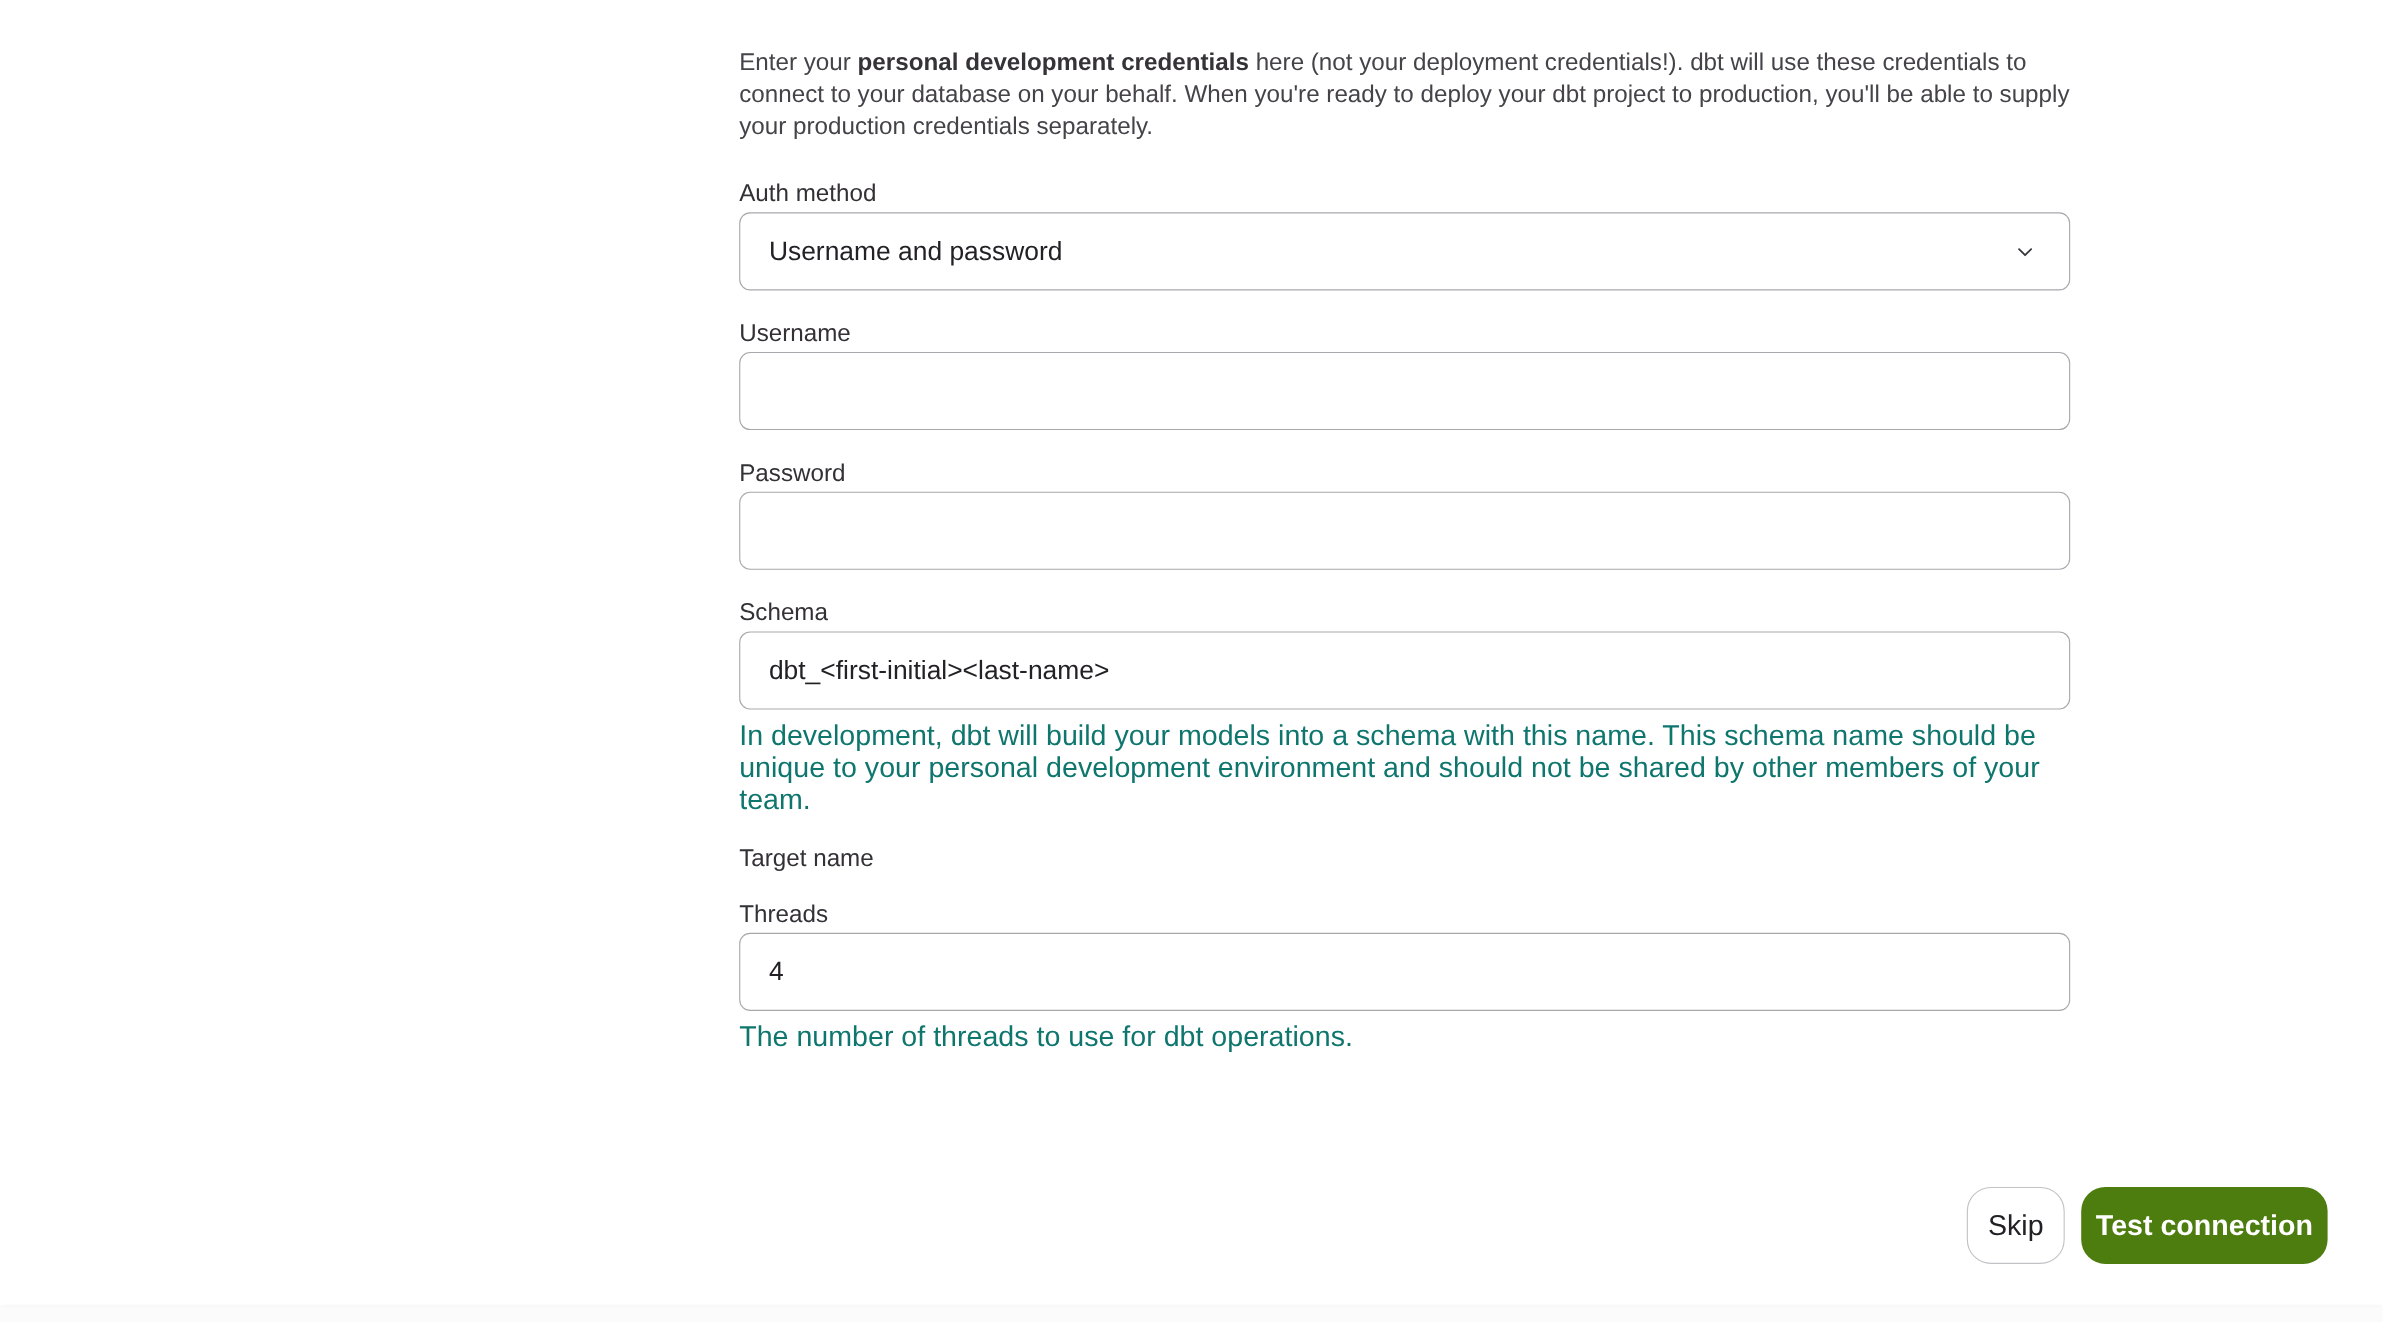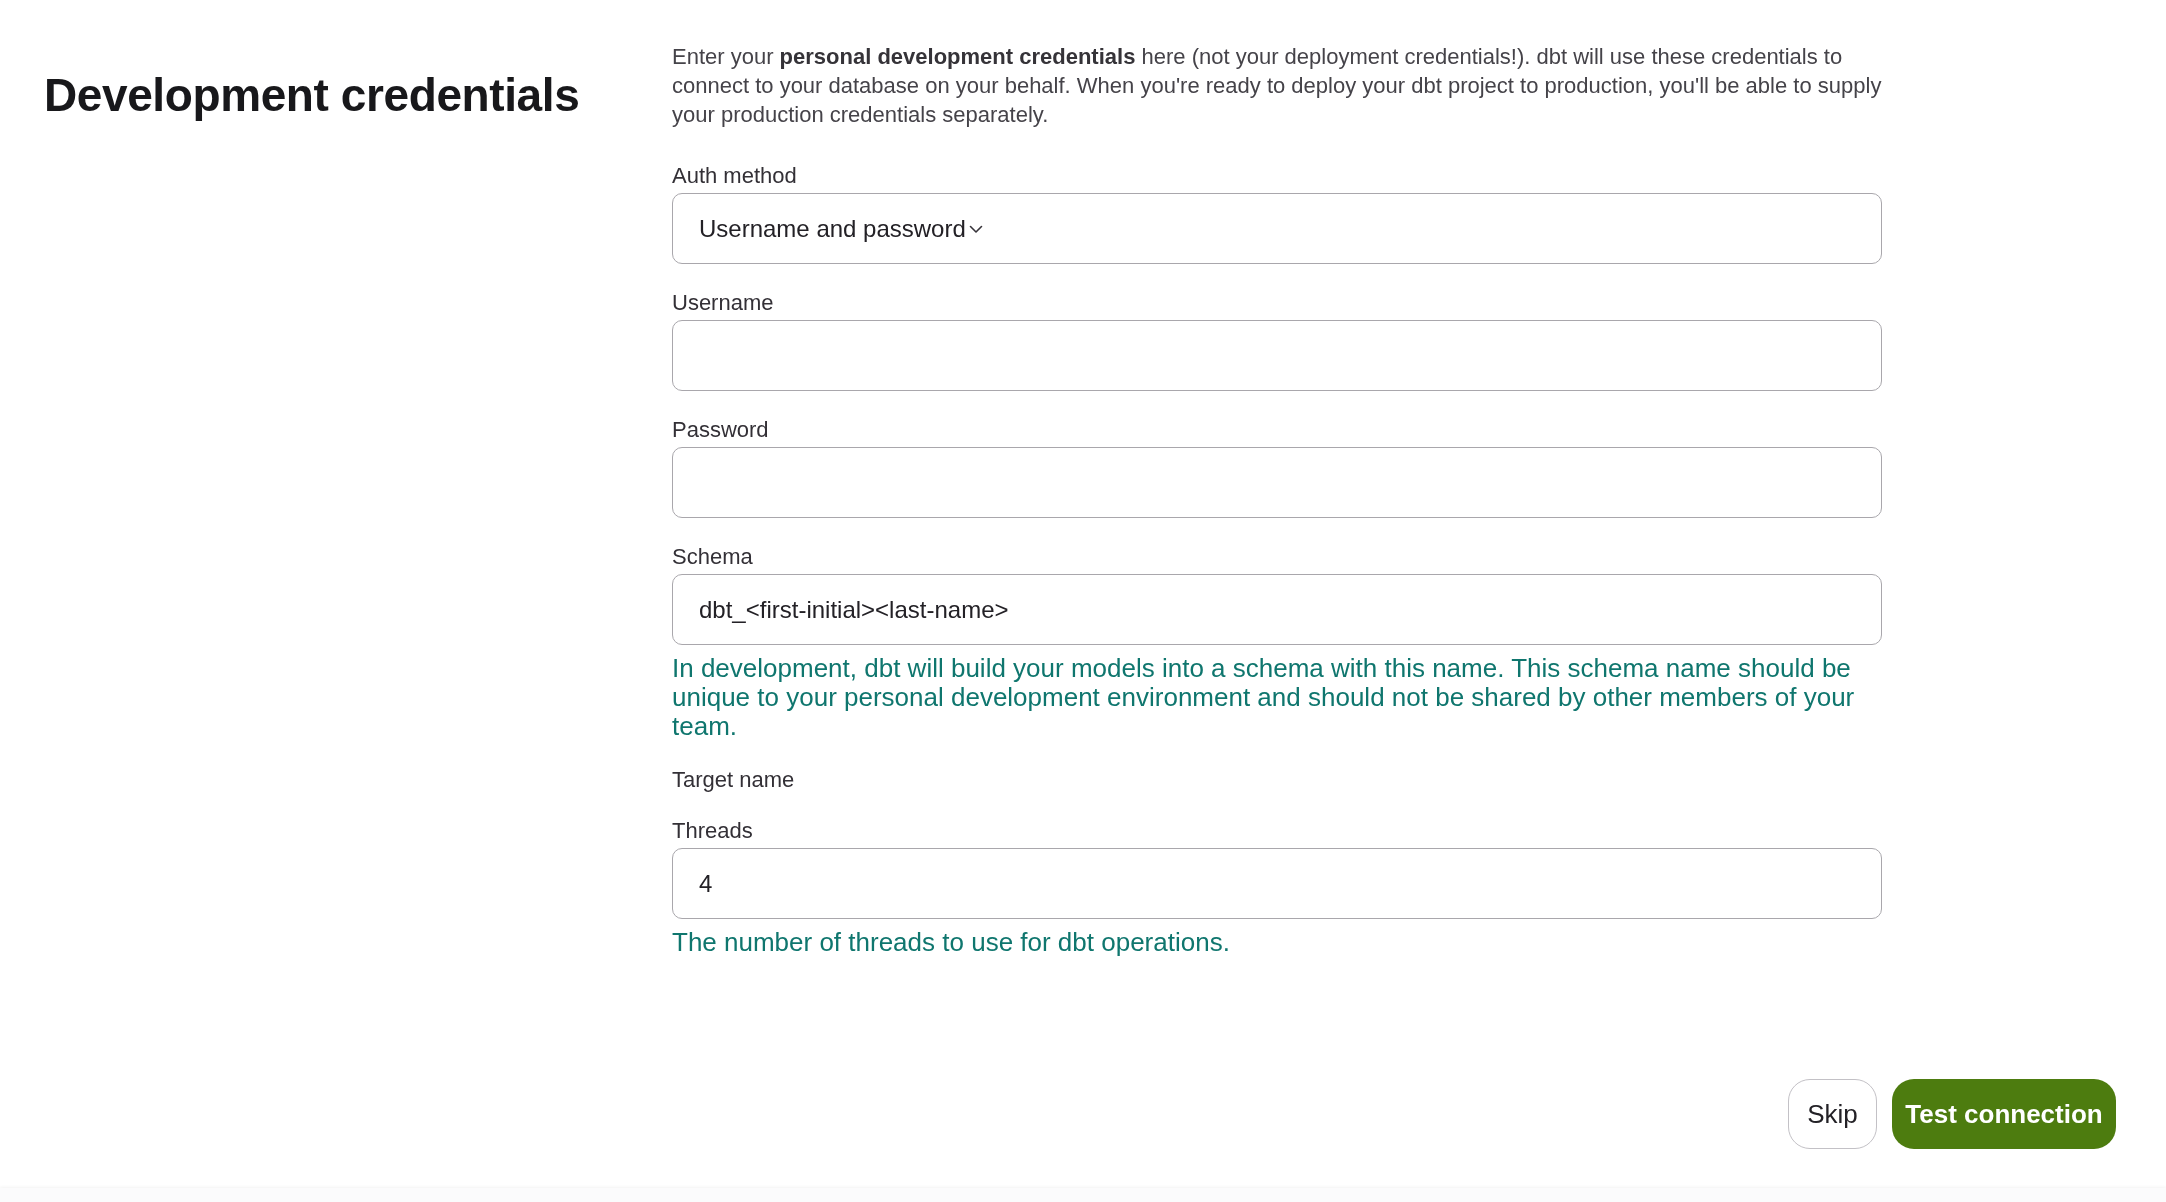--- a/index.html
+++ b/index.html
@@ -58,21 +58,21 @@
     background: #ffffff;
     padding: 0 26px;
     font-family: "Liberation Sans", "DejaVu Sans", sans-serif;
     font-size: 24px;
     color: #232126;
     outline: none;
   }
   .select-box {
     display: flex;
     align-items: center;
-    justify-content: flex-start;
+    justify-content: space-between;
     cursor: pointer;
   }
   .select-box .chevron {
     flex: 0 0 auto;
     margin-right: 4px;
     display: block;
   }
   .help-text {
     font-size: 26px;
     line-height: 29px;
@@ -116,21 +116,20 @@
     height: 14px;
     background: #fbfbfc;
     box-shadow: 0 -1px 3px rgba(0,0,0,0.05);
   }
 </style>
 </head>
 <body>
 
 <div class="canvas">
 
-  <h1 class="page-title">Development credentials</h1>
 
   <div class="form-col">
 
     <p class="intro"><span>Enter your </span><b>personal development credentials</b><span> here (not your deployment credentials!). dbt will use these credentials to connect to your database on your behalf. When you're ready to deploy your dbt project to production, you'll be able to supply your production credentials separately.</span></p>
 
     <div class="field">
       <span class="field-label">Auth method</span>
       <div class="select-box" role="combobox" aria-expanded="false">
         <span>Username and password</span>
         <svg class="chevron" width="20" height="20" viewBox="0 0 20 20" fill="none">

